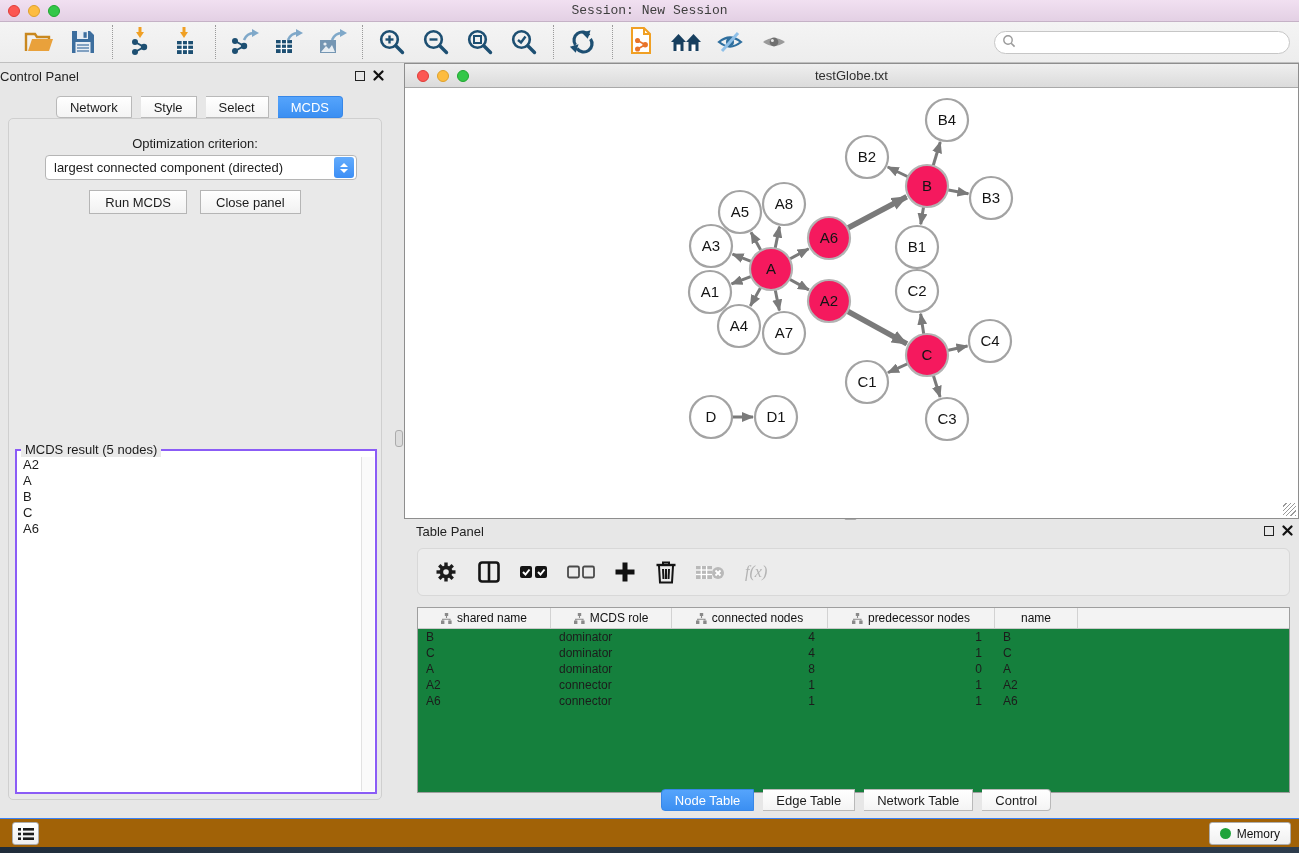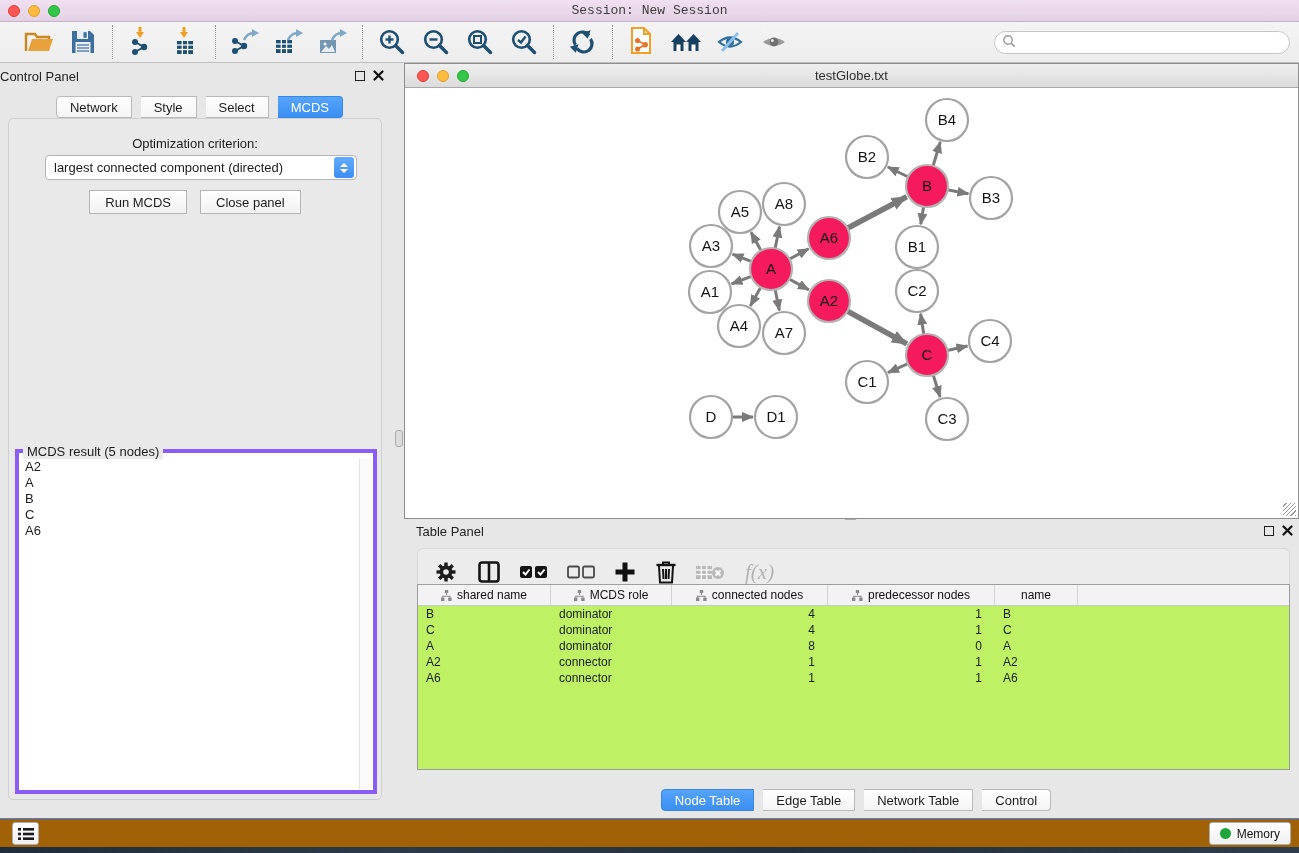--- a/index.html
+++ b/index.html
@@ -50,21 +50,21 @@
   .stepper { width:20px; height:21px; margin-right:2px; border-radius:3px;
     background:linear-gradient(#63ACFD,#3C8EF5); display:flex; flex-direction:column;
     align-items:center; justify-content:center; gap:2px; }
   .stepper i { width:0; height:0; border-left:4px solid transparent; border-right:4px solid transparent; }
   .stepper .up { border-bottom:4px solid #fff; }
   .stepper .dn { border-top:4px solid #fff; }
   .cp-buttons { position:absolute; left:0; top:71px; width:100%; display:flex; justify-content:center; gap:13px; }
   .btn { height:24px; padding:0 15px; background:linear-gradient(#FFF,#F1F1F1);
     border:1px solid #B5B5B5; border-radius:0; font-size:13px; font-family:inherit; color:#1c1c1c; }
   .result-box { position:absolute; left:6px; top:330px; width:362px; height:345px;
-    border:4px solid #8b5cf6; background:#fff; }
+    border:2px solid #8b5cf6; background:#fff; }
   .result-legend { position:absolute; left:4px; top:-9px; background:#E9E9E9; padding:0 4px; font-size:13px; }
   .result-list { position:absolute; left:0; top:6px; bottom:1px; right:14px; overflow:hidden; }
   .result-list div { padding:0 6px; height:16px; line-height:16px; font-size:13px; }
   .result-scroll { position:absolute; right:1px; top:6px; bottom:1px; width:13px;
     background:#FAFAFA; border-left:1px solid #E2E2E2; }
 
   
   .net-window { position:absolute; left:404px; top:63px; width:895px; height:456px;
     background:#fff; border:1px solid #8E8E8E; }
   .net-titlebar { position:relative; height:24px; background:linear-gradient(#EFEFEF,#DBDBDB);
@@ -79,23 +79,23 @@
     background:#DCDCDC; border:1px solid #ABABAB; border-radius:2px; }
 
   
   .table-panel { position:absolute; left:404px; top:520px; width:895px; height:292px; }
   .tp-header { position:relative; height:26px; padding-left:12px; line-height:24px; color:#222; }
   .tp-toolbar { position:absolute; left:13px; top:28px; width:873px; height:48px;
     background:#ECECEC; border:1px solid #D8D8D8; border-radius:6px;
     display:flex; align-items:center; gap:19px; padding-left:16px; }
   .tp-icon { display:flex; align-items:center; justify-content:center; }
   .fx { font-family:"Liberation Serif","DejaVu Serif",serif; font-style:italic;
-    font-size:21px; color:#B3B3B3; }
-  .tbl { position:absolute; left:13px; top:64px; width:873px; height:186px;
-    background:#bef264; border:1px solid #9E9E9E; overflow:hidden; }
+    font-size:16px; color:#B3B3B3; }
+  .tbl { position:absolute; left:13px; top:87px; width:873px; height:186px;
+    background:#15803d; border:1px solid #9E9E9E; overflow:hidden; }
   .tbl-head { display:flex; height:21px; background:#F3F3F3; border-bottom:1px solid #C9C9C9; }
   .th { display:flex; align-items:center; justify-content:center; gap:5px;
     border-right:1px solid #D2D2D2; font-size:12px; color:#111; }
   .tbl-row { display:flex; height:16px; }
   .td { font-size:12px; line-height:16px; white-space:nowrap; overflow:hidden; }
   .td.left { padding-left:8px; text-align:left; }
   .td.right { padding-right:13px; text-align:right; }
   .tp-tabs { position:absolute; left:0; top:269px; width:100%; display:flex; justify-content:center; }
 
   

